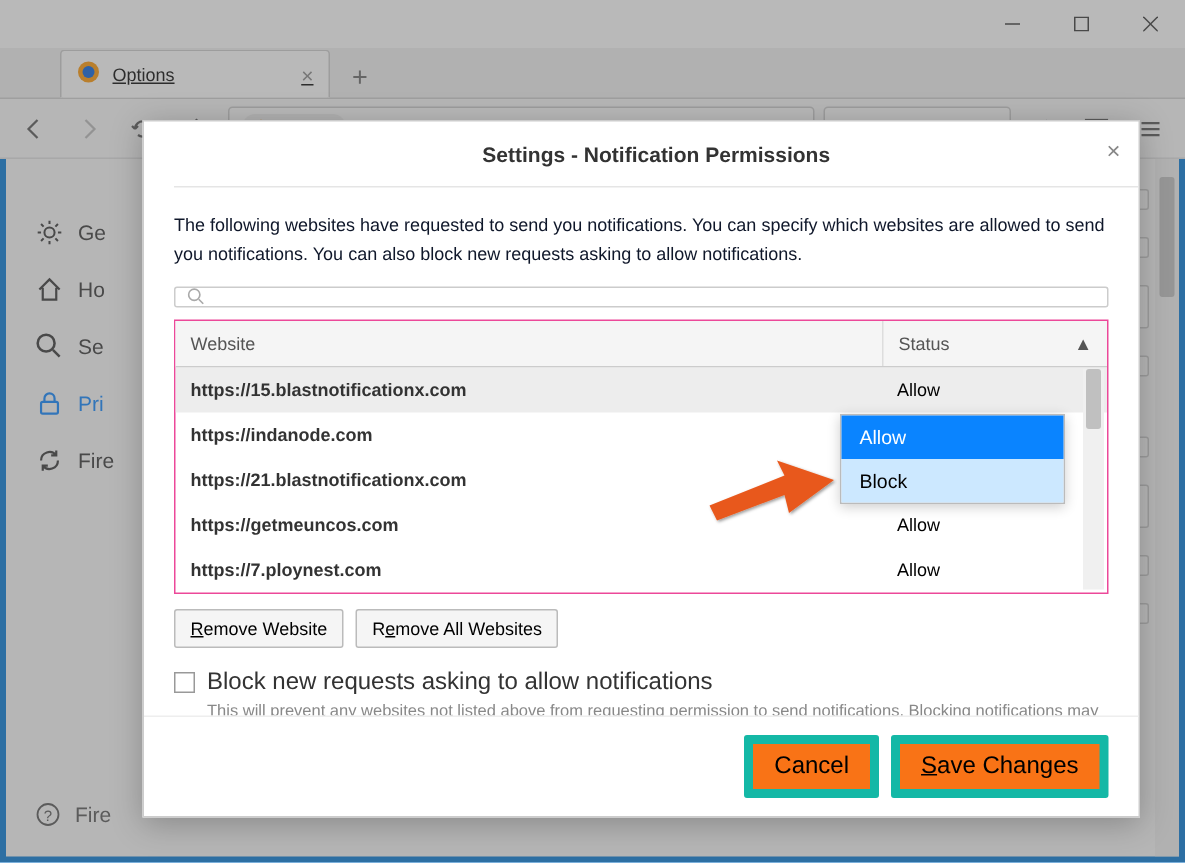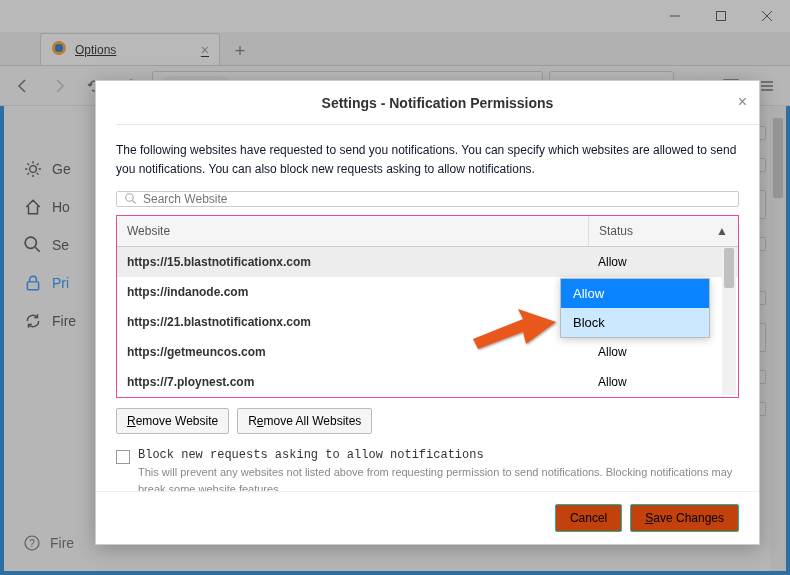--- a/index.html
+++ b/index.html
@@ -21,21 +21,21 @@
 .navbar { height: 40px; background: #f9f9fa; display: flex; align-items: center; padding: 0 8px; gap: 6px; border-bottom: 1px solid #e0e0e0; }
 .nav-btn { width: 30px; height: 30px; display: flex; align-items: center; justify-content: center; color: #555; border-radius: 3px; }
 .nav-btn.disabled { color: #bbb; }
 .urlbar { flex: 1; height: 30px; border: 1px solid #ccc; border-radius: 3px; background: #fff; display: flex; align-items: center; padding: 0 8px; gap: 8px; font-size: 13px; color: #888; }
 .urlbar .ff-badge { display: flex; align-items: center; gap: 4px; background: #f0f0f0; padding: 2px 6px; border-radius: 10px; }
 .urlbar .star { margin-left: auto; color: #888; }
 .searchbar { width: 125px; height: 30px; border: 1px solid #ccc; border-radius: 3px; background: #fff; display: flex; align-items: center; padding: 0 8px; font-size: 13px; color: #888; gap: 6px; }
 
 
 .content { position: absolute; top: 106px; left: 4px; right: 4px; bottom: 4px; background: #f9f9fa; overflow: hidden; }
-.sidebar { position: absolute; left: 0; top: 44px; width: 100px; }
+.sidebar { position: absolute; left: 0; top: 30px; width: 100px; }
 .side-item { display: flex; align-items: center; gap: 10px; padding: 10px 20px; font-size: 14px; color: #333; }
 .side-item.active { color: #0a84ff; }
 .bottom-links { position: absolute; bottom: 10px; left: 0; padding: 10px 20px; display: flex; align-items: center; gap: 10px; font-size: 14px; color: #555; }
 
 .main-panel { position: absolute; left: 100px; right: 20px; top: 20px; }
 .panel-row { display: flex; justify-content: flex-end; margin-bottom: 18px; }
 .panel-btn { border: 1px solid #ccc; background: #fff; padding: 6px 28px; font-size: 13px; border-radius: 2px; color: #333; min-width: 80px; text-align: center; }
 
 
 .overlay { position: absolute; inset: 0; background: rgba(100,100,100,0.45); }
@@ -66,24 +66,24 @@
 .dd-item.hl { background: #0a84ff; color: #fff; }
 .dd-item.hov { background: #cce8ff; }
 
 
 .arrow-annot { position: absolute; right: 180px; top: 88px; z-index: 20; pointer-events: none; }
 
 .modal-actions { display: flex; gap: 8px; margin-top: 10px; }
 .mbtn { border: 1px solid #bbb; background: #f5f5f5; padding: 5px 10px; font-size: 12px; border-radius: 2px; }
 .checkbox-row { display: flex; align-items: flex-start; gap: 8px; margin-top: 14px; }
 .checkbox-row .cbx { width: 14px; height: 14px; border: 1px solid #999; margin-top: 2px; flex-shrink: 0; }
-.checkbox-text { font-size: 12px; color: #333; font-family: Liberation Mono, monospace; }
+.checkbox-text { font-size: 16px; color: #333; }
 .checkbox-hint { font-size: 11px; color: #888; margin-top: 2px; line-height: 1.5; }
 .modal-footer { padding: 12px 20px; display: flex; justify-content: flex-end; gap: 8px; border-top: 1px solid #eee; }
-.fbtn { border: 1px solid #14b8a6; background: #c2410c; padding: 6px 14px; font-size: 12px; border-radius: 2px; }
+.fbtn { border: 6px solid #14b8a6; background: #f97316; padding: 6px 14px; font-size: 16px; border-radius: 2px; }
 
 .content-scrollbar { position: absolute; right: 0; top: 0; bottom: 0; width: 16px; background: #f0f0f0; }
 .content-thumb { position: absolute; top: 12px; left: 3px; right: 3px; height: 80px; background: #c0c0c0; border-radius: 2px; }
 </style>
 </head>
 <body>
 
 <div class="titlebar">
   <div class="titlebar-left"></div>
   <div class="titlebar-right">
@@ -259,21 +259,20 @@
     <span class="modal-title">Settings - Notification Permissions</span>
     <span class="modal-close">×</span>
   </div>
   <div class="modal-body">
     <div class="modal-desc">The following websites have requested to send you notifications. You can specify which websites are allowed to send you notifications. You can also block new requests asking to allow notifications.</div>
     <div class="search-site">
       <svg width="12" height="12" viewBox="0 0 16 16">
           <circle cx="6" cy="6" r="5" fill="none" stroke="#aaa" stroke-width="1.5"></circle>
           <line x1="10" y1="10" x2="14" y2="14" stroke="#aaa" stroke-width="1.5"></line>
         </svg>
-      <input type="text" placeholder="Search Website" style="">
     </div>
     <div class="table-wrap">
       <div class="thead">
         <div class="th-web">Website</div>
         <div class="th-status">
             <span>Status</span>
             <span>▲</span>
           </div>
       </div>
       <div class="tbody">

